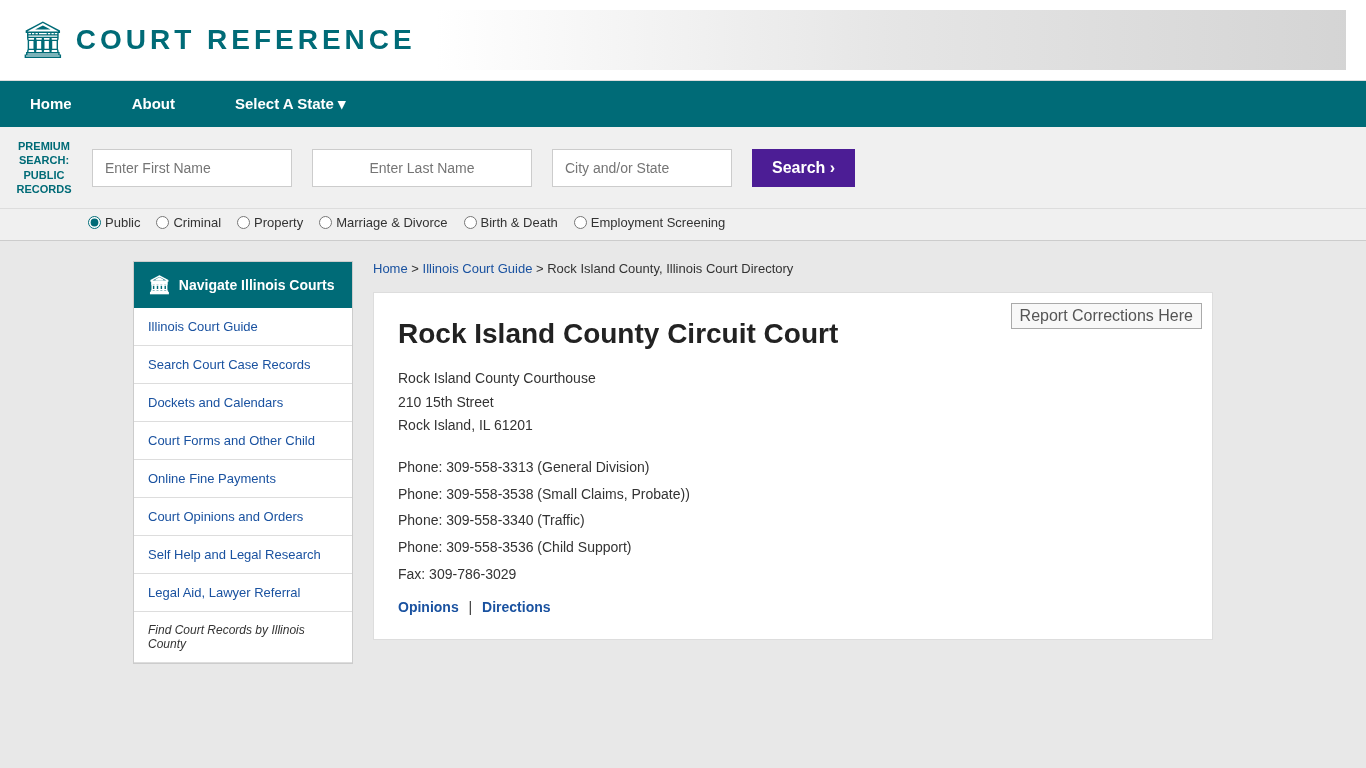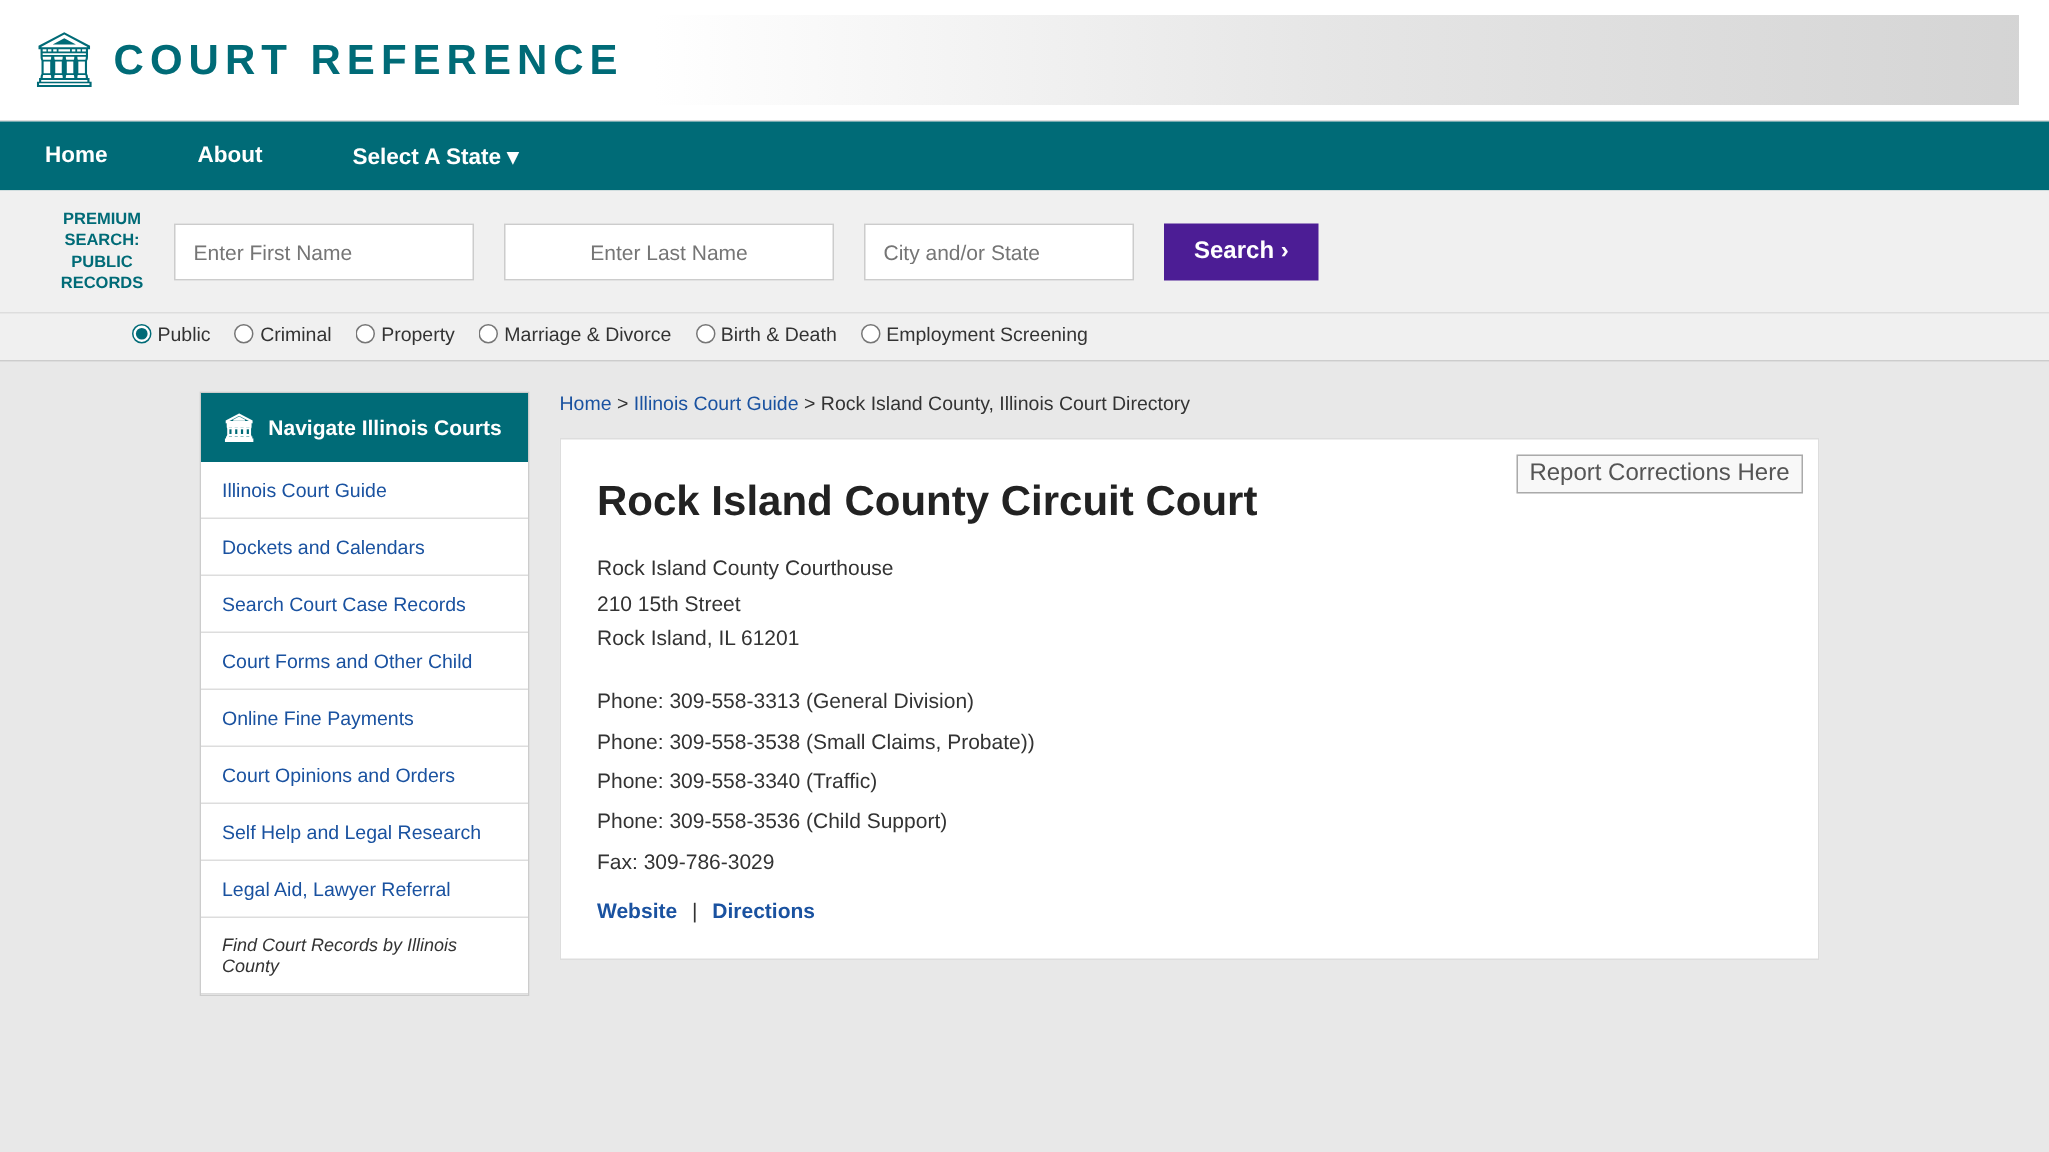--- a/index.html
+++ b/index.html
@@ -10,21 +10,21 @@
     #header-logo { display: flex; align-items: center; gap: 10px; }
     #header-logo-icon { color: #006b77; font-size: 36px; }
     #header-logo-text { font-size: 28px; font-weight: 900; color: #006b77; letter-spacing: 4px; text-transform: uppercase; }
     #header-image-placeholder { flex: 1; height: 60px; background: linear-gradient(to right, #fff, #ccc, #aaa); margin-left: 20px; opacity: 0.5; }
 
     
     #nav { background: #006b77; display: flex; }
     .nav-item { color: #fff; padding: 14px 30px; font-size: 15px; font-weight: bold; cursor: pointer; white-space: nowrap; }
 
     
-    #search-bar { background: #f0f0f0; padding: 12px 28px; display: flex; align-items: center; gap: 8px; border-bottom: 1px solid #ddd; }
+    #search-bar { background: #f0f0f0; padding: 12px 4px; display: flex; align-items: center; gap: 8px; border-bottom: 1px solid #ddd; }
     #premium-label { color: #006b77; font-size: 11px; font-weight: bold; line-height: 1.3; text-align: center; width: 80px; }
     #search-inputs { display: flex; align-items: center; gap: 20px; flex: 1; }
     .search-input { padding: 10px 12px; border: 1px solid #ccc; font-size: 14px; color: #888; }
     #first-name { width: 200px; }
     #last-name { width: 220px; text-align: center; }
     #city-state { width: 180px; }
     #search-btn { background: #4c1d95; color: #fff; border: none; padding: 10px 20px; font-size: 16px; font-weight: bold; cursor: pointer; display: flex; align-items: center; gap: 6px; }
     #radio-row { display: flex; align-items: center; gap: 16px; padding: 6px 0 0 88px; }
     .radio-option { display: flex; align-items: center; gap: 4px; font-size: 13px; color: #333; cursor: pointer; }
     .radio-option input { accent-color: #006b77; }
@@ -109,22 +109,22 @@
 </div>
 
 <div id="content-wrapper">
 
   <div id="sidebar">
     <div id="sidebar-title">
       <span id="sidebar-title-icon">🏛</span>
       <span>Navigate Illinois Courts</span>
     </div>
     <a class="sidebar-link" href="#">Illinois Court Guide</a>
+    <a class="sidebar-link" href="#">Search Court Case Records</a>
     <a class="sidebar-link" href="#">Dockets and Calendars</a>
-    <a class="sidebar-link" href="#">Search Court Case Records</a>
     <a class="sidebar-link" href="#">Court Forms and Other Child</a>
     <a class="sidebar-link" href="#">Online Fine Payments</a>
     <a class="sidebar-link" href="#">Court Opinions and Orders</a>
     <a class="sidebar-link" href="#">Self Help and Legal Research</a>
     <a class="sidebar-link" href="#">Legal Aid, Lawyer Referral</a>
     <span class="sidebar-text">Find Court Records by Illinois County</span>
   </div>
 
   <div id="main">
     <div id="breadcrumb">
@@ -148,19 +148,19 @@
 
       <div id="court-phones">
         <div>Phone: 309-558-3313 (General Division)</div>
         <div>Phone: 309-558-3538 (Small Claims, Probate))</div>
         <div>Phone: 309-558-3340 (Traffic)</div>
         <div>Phone: 309-558-3536 (Child Support)</div>
         <div>Fax: 309-786-3029</div>
       </div>
 
       <div id="court-links">
-        <a href="#">Website</a>
+        <a href="#">Opinions</a>
         <span>|</span>
         <a href="#">Directions</a>
       </div>
     </div>
   </div>
 </div>
 
 </body></html>

